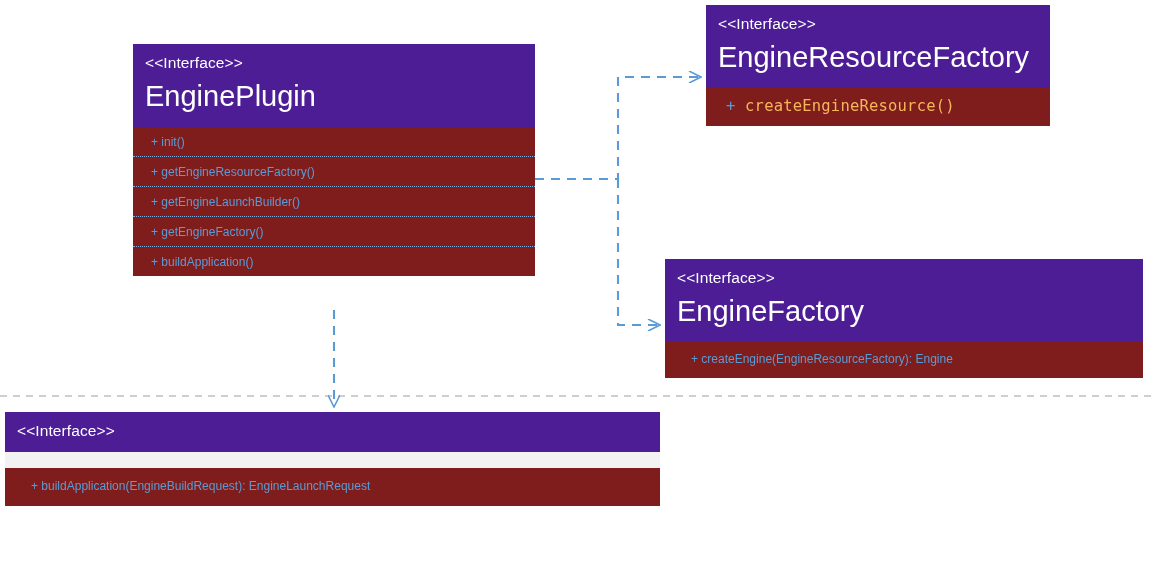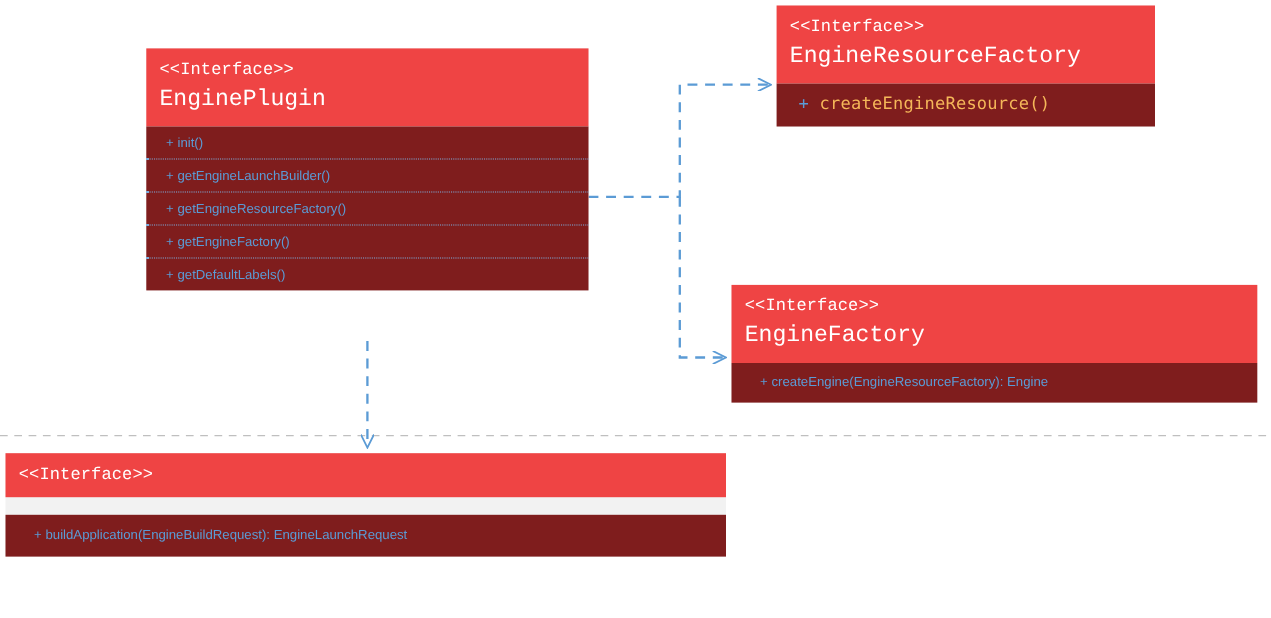--- a/index.html
+++ b/index.html
@@ -20,34 +20,33 @@
   }
 
   
   .uml-box {
     position: absolute;
     box-sizing: border-box;
     background: #f2f2f2;
   }
   .uml-header {
     box-sizing: border-box;
-    background: #ef4444;
+    background: #4c1d95;
     color: #ffffff;
     padding: 9px 12px 10px 12px;
-    font-family: Liberation Mono, monospace;
   }
   .uml-stereotype {
     font-size: 15.5px;
     line-height: 1.35;
     letter-spacing: 0.1px;
     color: #ffffff;
     white-space: nowrap;
   }
   .uml-name {
-    font-size: 21px;
+    font-size: 29px;
     line-height: 1.4;
     color: #ffffff;
     white-space: nowrap;
     margin-top: 2px;
   }
   .uml-body {
     box-sizing: border-box;
     background: #7f1d1d;
     padding: 0;
   }
@@ -118,33 +117,33 @@
       <div class="uml-stereotype">&lt;&lt;Interface&gt;&gt;</div>
       <div class="uml-name">EnginePlugin</div>
     </div>
     <div class="uml-body">
       <div class="uml-member">
         <span class="vis">+ </span>
         <span>init()</span>
       </div>
       <div class="uml-member">
         <span class="vis">+ </span>
-        <span>getEngineLaunchBuilder()</span>
+        <span>getEngineResourceFactory()</span>
       </div>
       <div class="uml-member">
         <span class="vis">+ </span>
-        <span>getEngineResourceFactory()</span>
+        <span>getEngineLaunchBuilder()</span>
       </div>
       <div class="uml-member">
         <span class="vis">+ </span>
         <span>getEngineFactory()</span>
       </div>
       <div class="uml-member">
         <span class="vis">+ </span>
-        <span>getDefaultLabels()</span>
+        <span>buildApplication()</span>
       </div>
     </div>
   </div>
 
   <div class="uml-box" id="box-engine-resource-factory" style="left:706px; top:5px; width:344px;">
     <div class="uml-header">
       <div class="uml-stereotype">&lt;&lt;Interface&gt;&gt;</div>
       <div class="uml-name">EngineResourceFactory</div>
     </div>
     <div class="uml-body">

